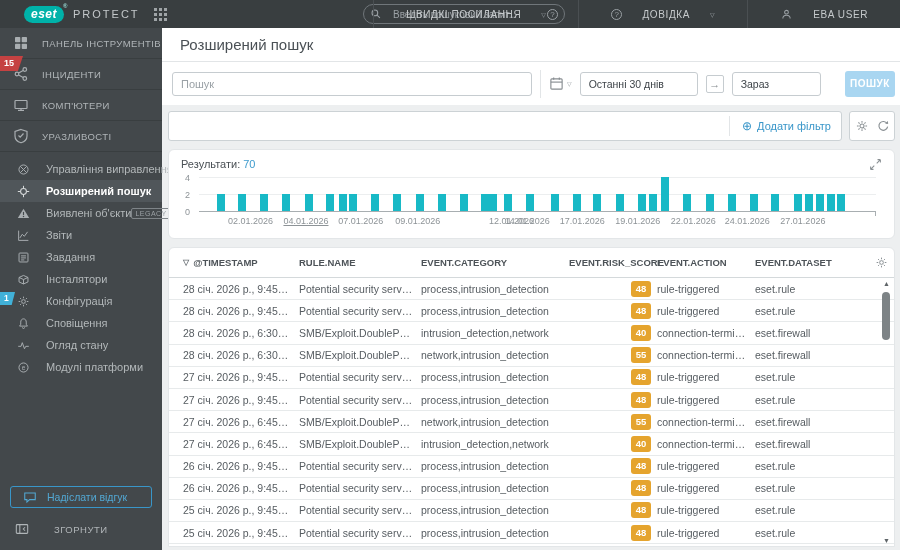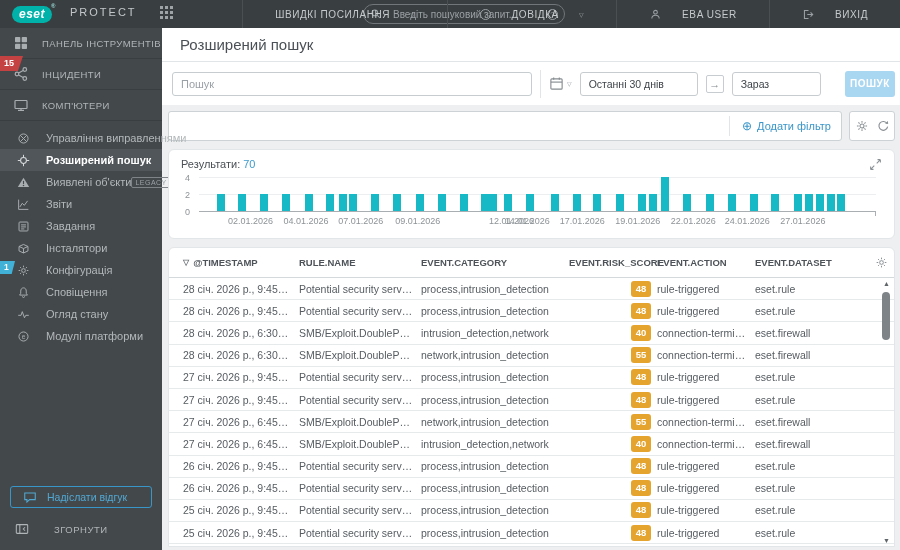--- a/index.html
+++ b/index.html
@@ -1,21 +1,21 @@
 <!DOCTYPE html>
 <html><head>
 <meta charset="utf-8">
 <style>
   * { margin:0; padding:0; box-sizing:border-box; }
   html,body { width:900px; height:550px; overflow:hidden;
     font-family:"Liberation Sans", sans-serif; background:#edeff0; }
 
   
   .topbar { position:relative; height:28px; background:#393e40; display:flex; align-items:center; z-index:30; }
-  .brand-wrap { display:flex; align-items:flex-start; padding-left:12px;gap:9px; }
+  .brand-wrap { display:flex; align-items:center; padding-left:24px; }
   .eset-logo { background:#00b2a9; color:#fff; font-weight:bold; font-style:italic;
     font-size:12px; padding:1px 7px 2px 7px; border-radius:9px; letter-spacing:.5px; position:relative; }
   .eset-reg { position:absolute; top:-3px; right:-4px; font-size:6px; color:#9adbd6; font-style:normal; }
   .product-name { color:#c3c7c9; font-size:11px; letter-spacing:2px; margin-left:9px; }
   .grid-icon { margin-left:14px; width:13px; height:13px; display:grid;
     grid-template-columns:repeat(3,3px); grid-template-rows:repeat(3,3px); gap:2px; }
   .grid-icon i { background:#9fa4a7; }
   .tb-search { position:absolute; left:363px; top:4px; width:202px; height:20px;
     border:1px solid #70767a; border-radius:10px; display:flex; align-items:center; padding:0 6px; }
   .tb-search input { flex:1; background:transparent; border:none; outline:none;
@@ -154,27 +154,20 @@
       <span>ДОВІДКА</span>
         <span class="chev">▽</span>
     </div>
     <div class="tb-item">
       <svg class="ic" width="13" height="13" viewBox="0 0 16 16" fill="none" stroke="#9aa0a4" stroke-width="1.3">
           <circle cx="8" cy="5.2" r="2.3"></circle>
           <path d="M3.5 13 C3.5 10 5.5 9 8 9 C10.5 9 12.5 10 12.5 13"></path>
         </svg>
       <span>EBA USER</span>
     </div>
-    <div class="tb-item">
-      <svg class="ic" width="13" height="13" viewBox="0 0 16 16" fill="none" stroke="#9aa0a4" stroke-width="1.3">
-          <path d="M8 3 H3 V13 H8"></path>
-          <path d="M6.5 8 H13 M10.5 5.3 L13.2 8 L10.5 10.7"></path>
-        </svg>
-      <span>ВИХІД</span>
-    </div>
   </div>
 </div>
 
 <div class="layout">
 
   <div class="sidebar">
     <div id="sb-primary">
         <div class="sb-item primary">
           <span class="sb-ic">
             <svg width="16" height="16" viewBox="0 0 16 16">
@@ -203,20 +196,29 @@
         </div>
         <div class="sb-item primary">
           <span class="sb-ic">
             <svg width="16" height="16" viewBox="0 0 16 16" fill="none" stroke="#a9aeb1" stroke-width="1.2">
               <rect x="2" y="3.5" width="12" height="8" rx="0.8"></rect>
               <line x1="8" y1="11.5" x2="8" y2="13.2"></line>
               <line x1="5" y1="13.4" x2="11" y2="13.4"></line>
             </svg>
           </span>
           <span class="sb-label">КОМП'ЮТЕРИ</span>
+        </div>
+        <div class="sb-item primary">
+          <span class="sb-ic">
+            <svg width="16" height="16" viewBox="0 0 16 16" fill="none" stroke="#a9aeb1" stroke-width="1.2">
+              <path d="M8 1.5 L14 3.5 V8 C14 11.5 11 13.9 8 14.8 C5 13.9 2 11.5 2 8 V3.5 Z"></path>
+              <path d="M5.5 7.5 L7.2 9.2 L10.5 5.5"></path>
+            </svg>
+          </span>
+          <span class="sb-label">УРАЗЛИВОСТІ</span>
         </div>
       </div>
     <div class="sb-secondary" id="sb-secondary">
         <div class="sb-item secondary">
           <span class="sb-ic">
             <svg width="13" height="13" viewBox="0 0 16 16" fill="none" stroke="#a9aeb1" stroke-width="1.2">
               <circle cx="8" cy="8" r="5.6"></circle>
               <line x1="4" y1="4" x2="12" y2="12"></line>
               <line x1="12" y1="4" x2="4" y2="12"></line>
             </svg>
@@ -434,21 +436,21 @@
           <div class="bar" title="2" style="left: calc(75.5% - 4px); height: 17px; background: rgb(24, 185, 198);"></div>
           <div class="bar" title="2" style="left: calc(78.7% - 4px); height: 17px; background: rgb(24, 185, 198);"></div>
           <div class="bar" title="2" style="left: calc(82% - 4px); height: 17px; background: rgb(24, 185, 198);"></div>
           <div class="bar" title="2" style="left: calc(85.1% - 4px); height: 17px; background: rgb(24, 185, 198);"></div>
           <div class="bar" title="2" style="left: calc(88.5% - 4px); height: 17px; background: rgb(24, 185, 198);"></div>
           <div class="bar" title="2" style="left: calc(90.1% - 4px); height: 17px; background: rgb(24, 185, 198);"></div>
           <div class="bar" title="2" style="left: calc(91.7% - 4px); height: 17px; background: rgb(24, 185, 198);"></div>
           <div class="bar" title="2" style="left: calc(93.3% - 4px); height: 17px; background: rgb(24, 185, 198);"></div>
           <div class="bar" title="2" style="left: calc(94.9% - 4px); height: 17px; background: rgb(24, 185, 198);"></div>
           <span class="xlab" style="left: 7.6%; text-align: center;">02.01.2026</span>
-          <span class="xlab" style="left: 15.8%;">04.01.2026</span>
+          <span class="xlab" style="left: 15.8%; text-decoration: underline;">04.01.2026</span>
           <span class="xlab" style="left: 23.9%;">07.01.2026</span>
           <span class="xlab" style="left: 32.3%;">09.01.2026</span>
           <span class="xlab" style="left: 40.4%; margin-left: 39px;">12.01.2026</span>
           <span class="xlab" style="left: 48.5%;">14.01.2026</span>
           <span class="xlab" style="left: 56.6%;">17.01.2026</span>
           <span class="xlab" style="left: 64.8%;">19.01.2026</span>
           <span class="xlab" style="left: 73%;">22.01.2026</span>
           <span class="xlab" style="left: 81%;">24.01.2026</span>
           <span class="xlab" style="left: 89.2%;">27.01.2026</span>
         </div>

